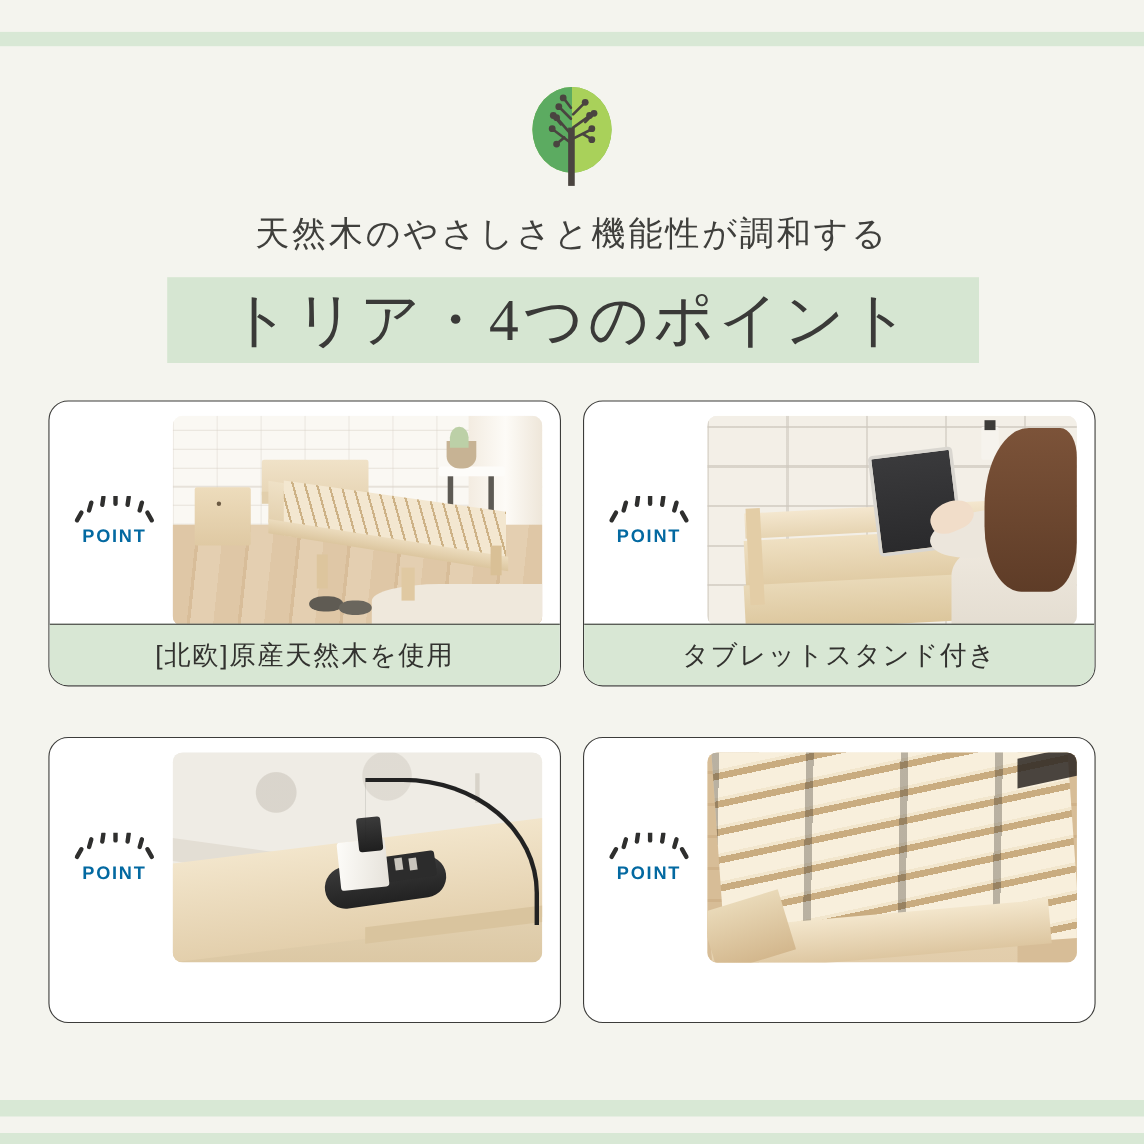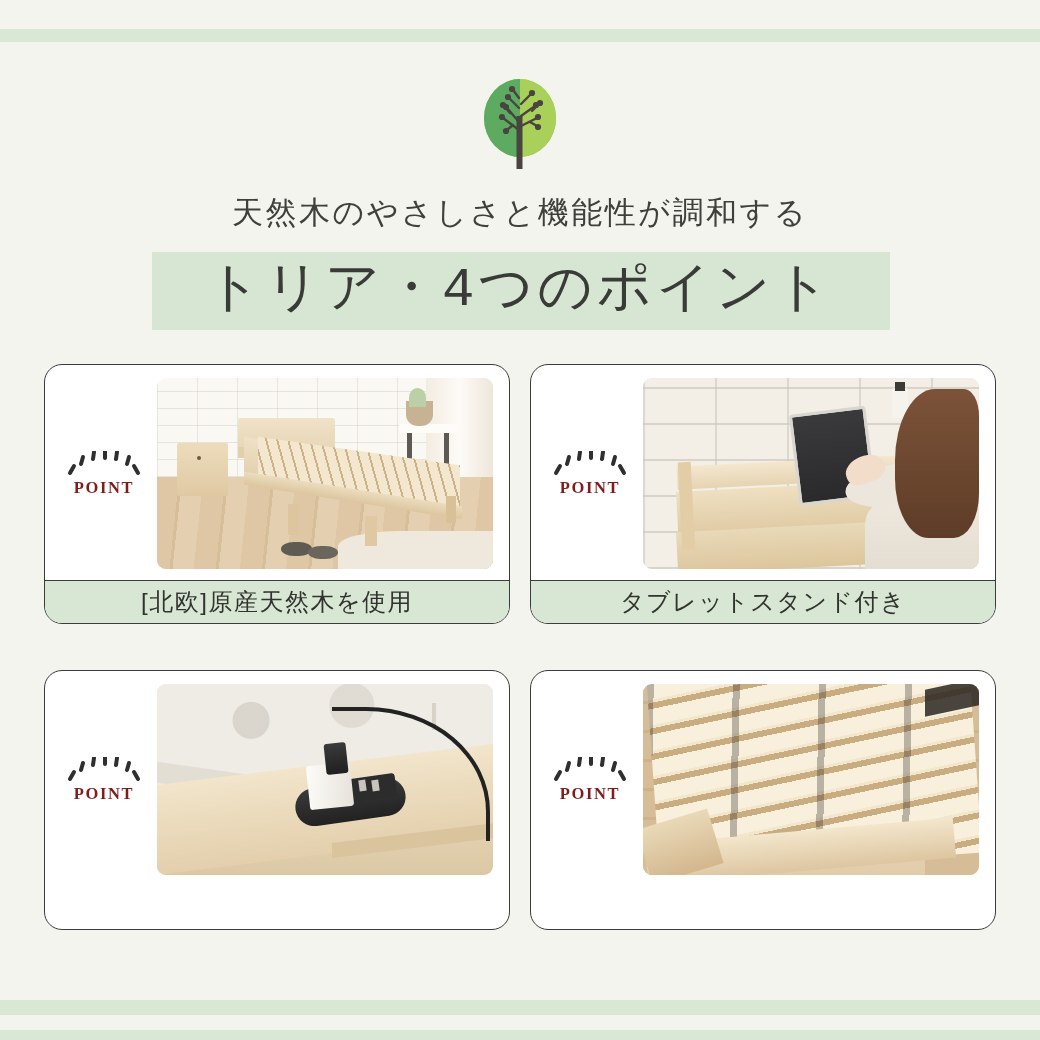--- a/index.html
+++ b/index.html
@@ -56,21 +56,21 @@
     width: 738px;
     height: 78px;
     background: #d6e6d2;
   }
   .title-text {
     position: absolute;
     top: 250px;
     left: 0;
     width: 1040px;
     text-align: center;
-    font-family: Liberation Mono, monospace;
+    font-family: Liberation Serif, serif;
     font-size: 54px;
     line-height: 82px;
     letter-spacing: 4px;
     color: #3a3a38;
     font-weight: 400;
   }
 
   
   .cards {
     position: absolute;
@@ -106,23 +106,22 @@
     flex: 0 0 112px;
     text-align: center;
     padding-left: 6px;
     box-sizing: border-box;
   }
   .rays { display: block; margin: 0 auto 2px auto; }
   .point-word {
     font-size: 16.5px;
     font-weight: 700;
     letter-spacing: 1.6px;
-    color: #7f1d1d;
+    color: #0369a1;
     line-height: 18px;
-    font-family: Liberation Serif, serif;
   }
   .point-num {
     font-size: 44px;
     font-weight: 300;
     letter-spacing: 1px;
     color: #2f2f2e;
     line-height: 52px;
     margin-top: 6px;
   }
 
@@ -135,21 +134,21 @@
     overflow: hidden;
     flex: 0 0 336px;
   }
 
   
   .caption {
     position: absolute;
     left: 0;
     bottom: 0;
     width: 100%;
-    height: 43px;
+    height: 56px;
     background: #d8e7d4;
     border-top: 1.4px solid #3c3c3a;
     display: flex;
     align-items: center;
     justify-content: center;
     font-size: 24px;
     letter-spacing: 1.5px;
     color: #32322f;
     box-sizing: border-box;
   }

